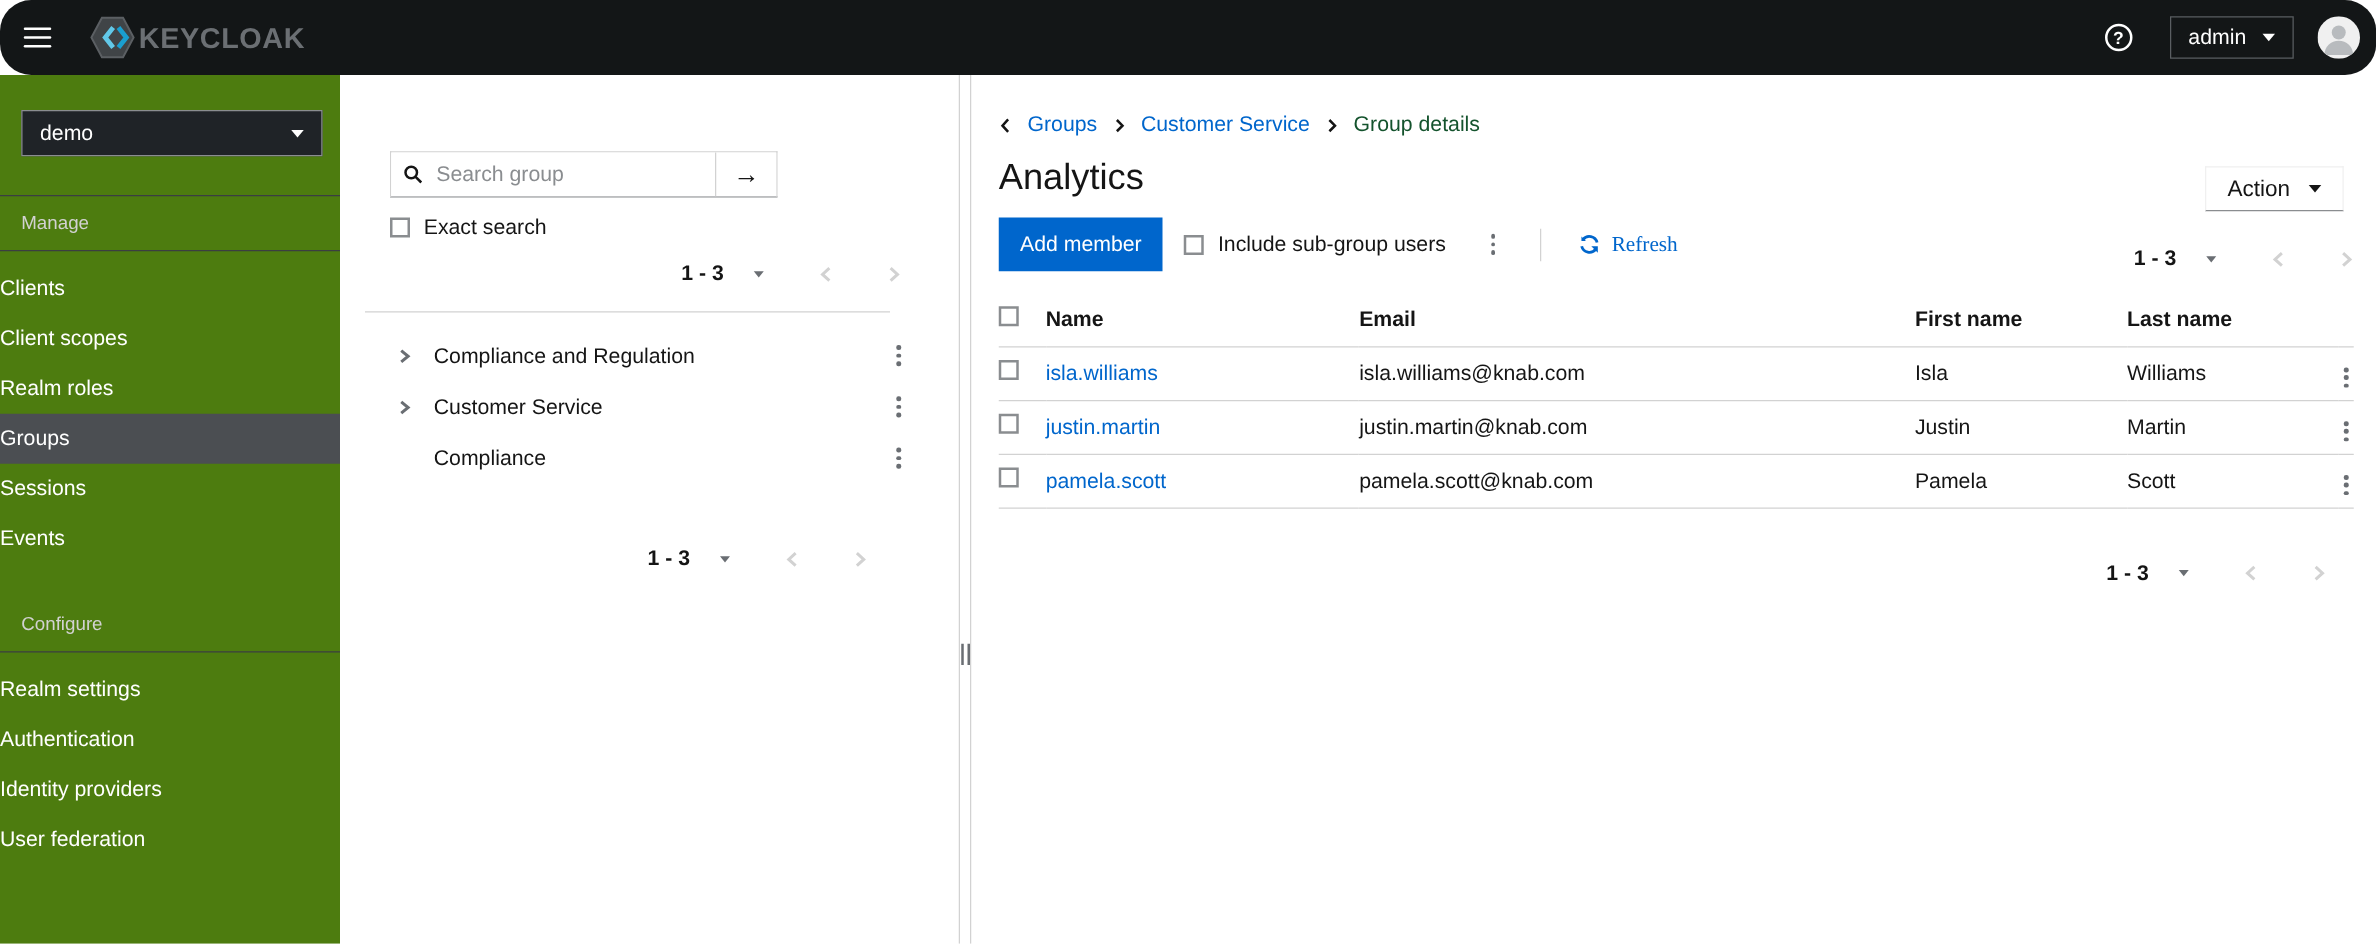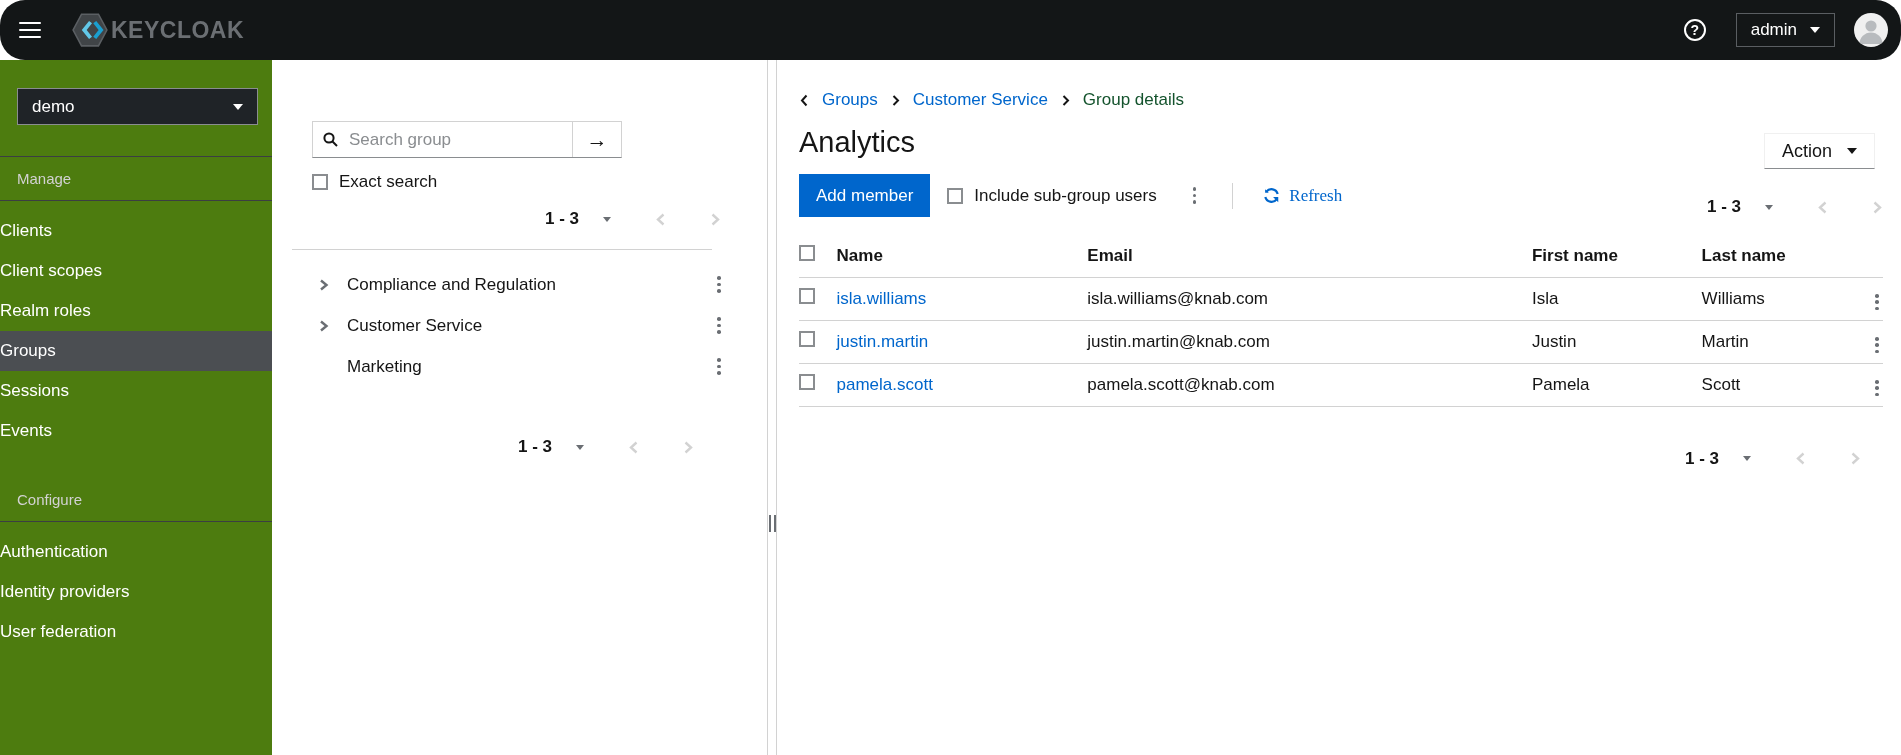--- a/index.html
+++ b/index.html
@@ -204,20 +204,21 @@
       <div class="nav-item">Clients</div>
       <div class="nav-item">Client scopes</div>
       <div class="nav-item">Realm roles</div>
       <div class="nav-item selected">Groups</div>
       <div class="nav-item">Sessions</div>
       <div class="nav-item">Events</div>
     </div>
 
     <div class="section-head no-top">Configure</div>
     <div class="nav-items">
+      <div class="nav-item">Realm settings</div>
       <div class="nav-item">Authentication</div>
       <div class="nav-item">Identity providers</div>
       <div class="nav-item">User federation</div>
     </div>
   </nav>
 
   <aside class="tree-panel">
     <div class="search-control">
       <div class="search-box">
         <svg width="15" height="15" viewBox="0 0 15 15">
@@ -274,21 +275,21 @@
             </svg>
         </span>
         <span class="tree-label">Customer Service</span>
         <span class="kebab tree-kebab">
             <i></i>
             <i></i>
             <i></i>
           </span>
       </div>
       <div class="tree-item">
-        <span class="tree-label">Marketing</span>
+        <span class="tree-label">Compliance</span>
         <span class="kebab tree-kebab">
             <i></i>
             <i></i>
             <i></i>
           </span>
       </div>
     </div>
 
     <div class="pagination tree-pag-bottom">
       <span class="pag-range">1 - 3</span>

